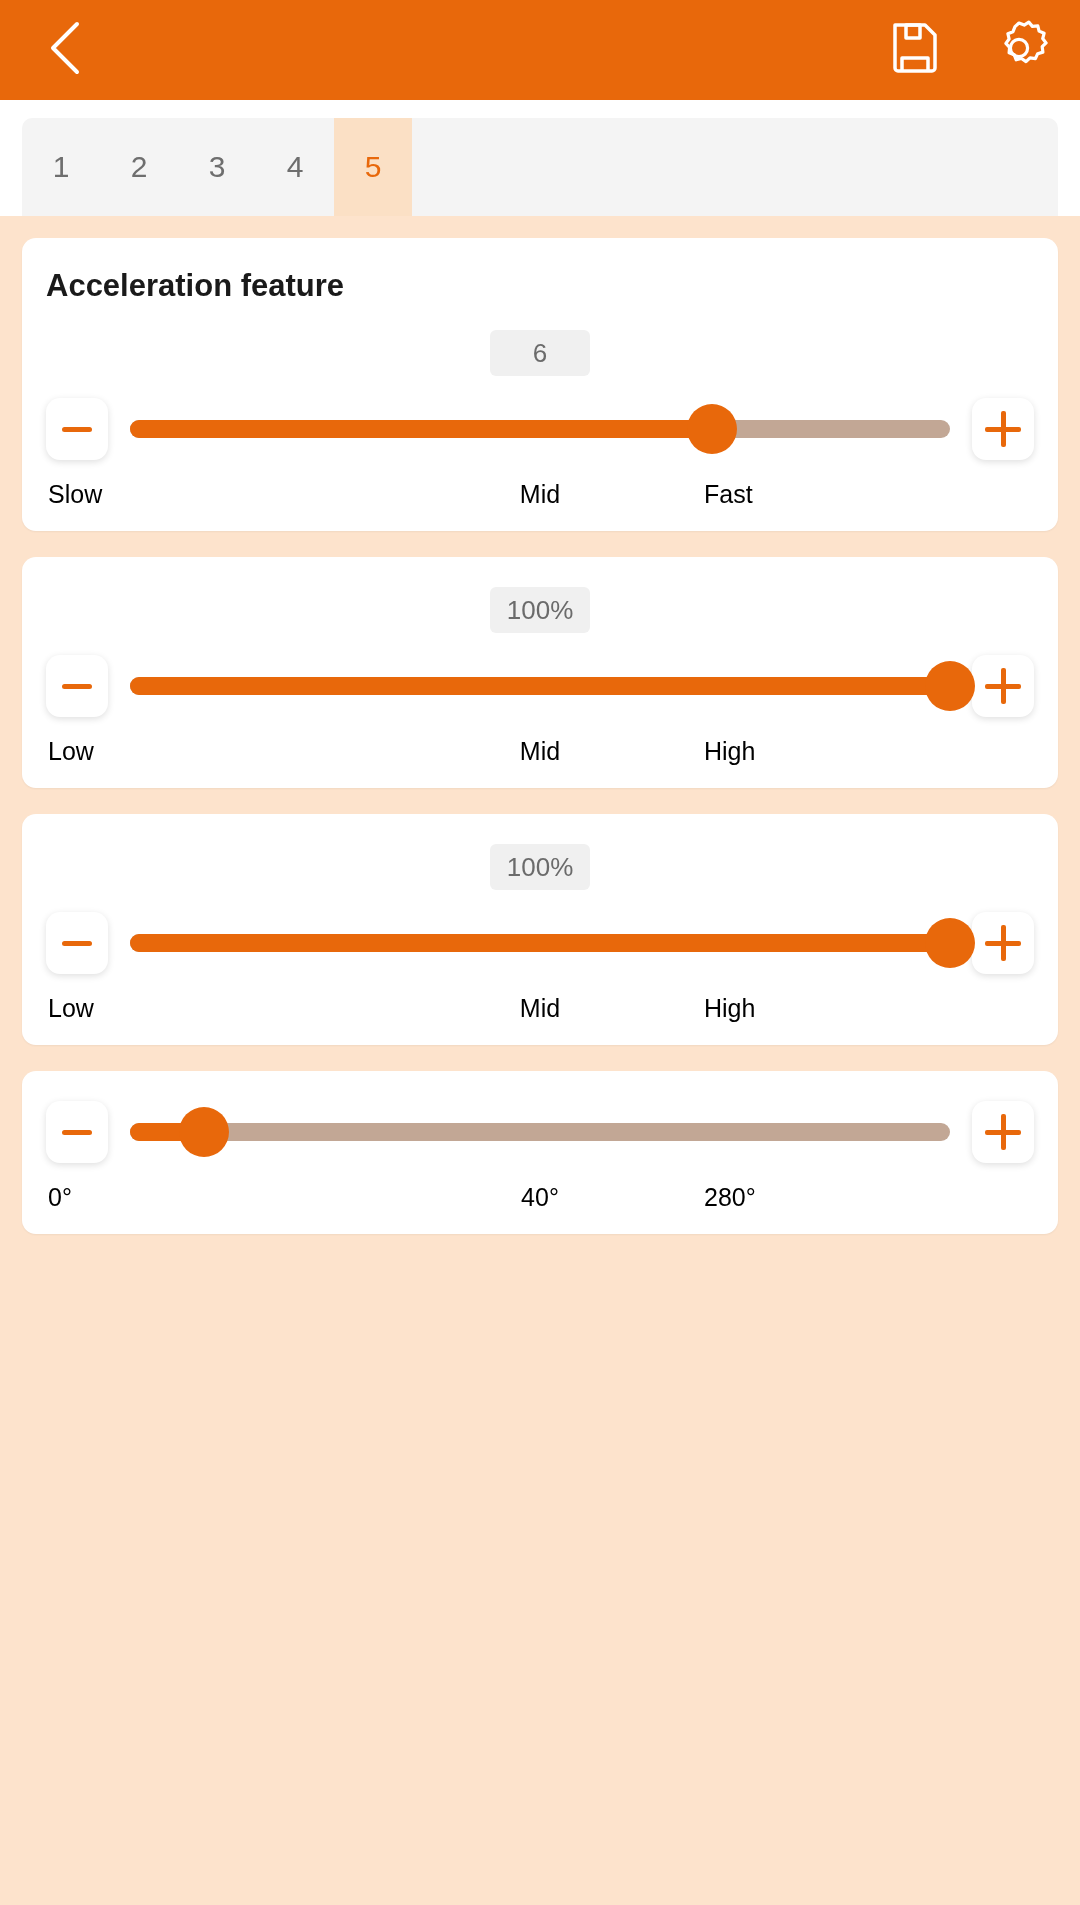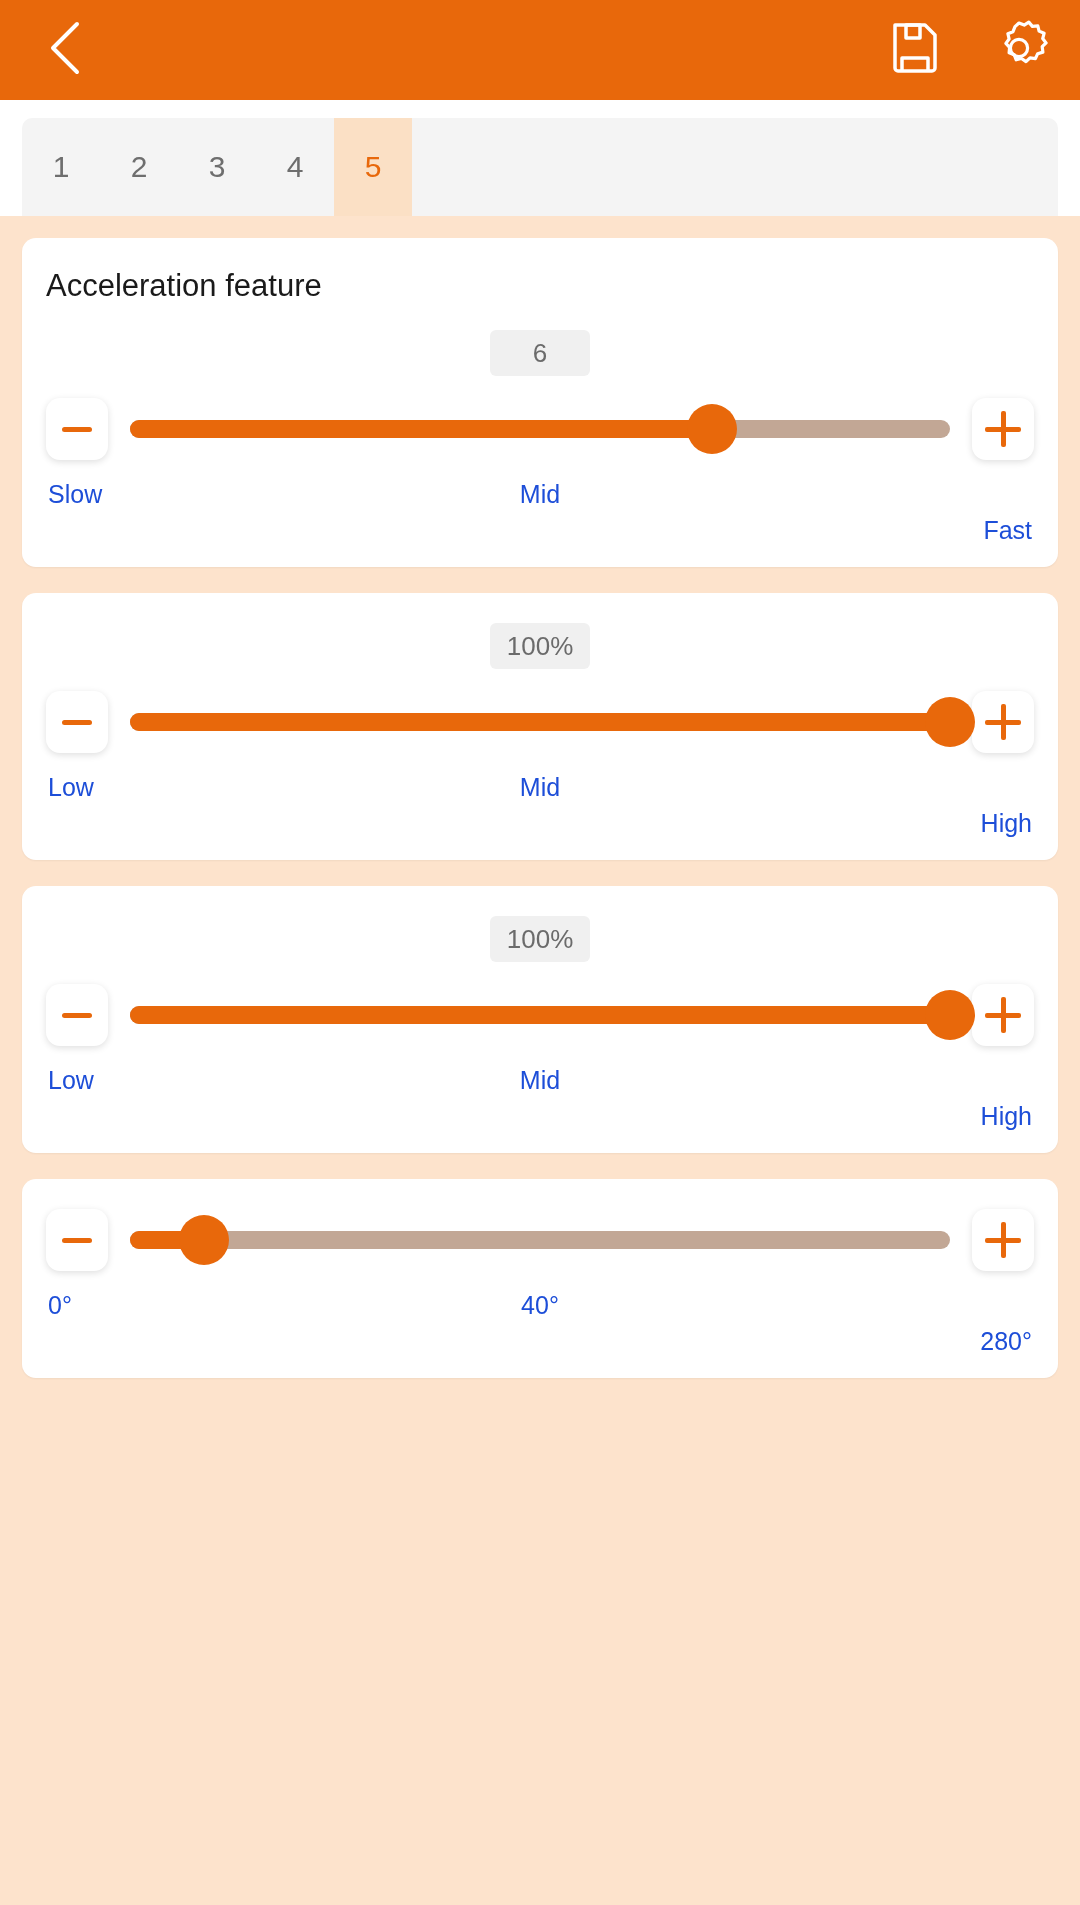--- a/index.html
+++ b/index.html
@@ -84,21 +84,21 @@
   .card {
     background: #FFFFFF;
     border-radius: 14px;
     padding: 30px 24px 22px 24px;
     margin-bottom: 26px;
     box-shadow: 0 1px 2px rgba(0,0,0,0.05);
   }
   .card-title {
     font-size: 31px;
     color: #1A1A1A;
-    font-weight: 400;
+    font-weight: 700;
     margin-bottom: 26px;
   }
   .value-row {
     display: flex;
     justify-content: center;
     margin-bottom: 22px;
   }
   .value-chip {
     background: #F0F0F0;
     border-radius: 6px;
@@ -170,26 +170,26 @@
     transform: translateX(-50%);
   }
   .range-labels {
     display: flex;
     justify-content: space-between;
     margin-top: 20px;
     padding: 0 2px;
   }
   .range-labels span {
     font-size: 25px;
-    color: #1d4ed8;
+    color: #000000;
     flex: 1;
   }
   .range-labels span:nth-child(1) { text-align: left; }
   .range-labels span:nth-child(2) { text-align: center; }
-  .range-labels span:nth-child(3) { text-align: right; margin-top: 36px; }
+  .range-labels span:nth-child(3) { text-align: left; }
 </style>
 </head>
 <body>
 
 <div class="appbar">
   <div class="back-btn">
     <span>
       <svg width="40" height="56" viewBox="0 0 40 56" fill="none">
         <path d="M32 4 L8 28 L32 52" stroke="#FFFFFF" stroke-width="4" stroke-linecap="round" stroke-linejoin="round"></path>
       </svg>

